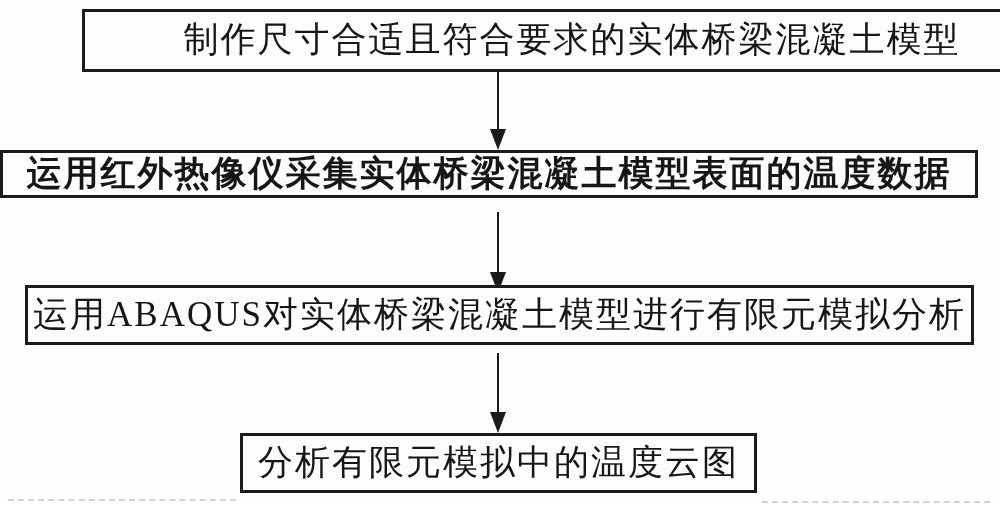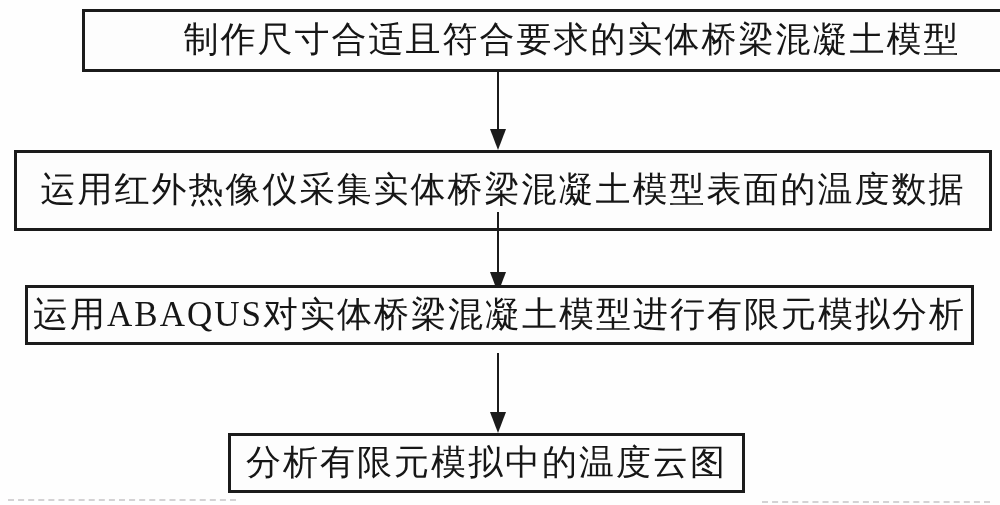--- a/index.html
+++ b/index.html
@@ -27,23 +27,23 @@
   .flow-label {
     font-size: 35px;
     color: #161616;
     letter-spacing: 2px;
     white-space: nowrap;
     line-height: 1;
     padding-bottom: 2px;
   }
   
   #box1 { left: 82px;  top: 9px;   width: 980px; height: 63px; text-align: center; }
-  #box2 { left: 14px;  top: 150px; width: 978px; height: 81px; }
+  #box2 { left: 0;  top: 150px; width: 978px; height: 48px; font-weight: bold; }
   #box3 { left: 25px;  top: 285px; width: 949px; height: 60px; }
-  #box4 { left: 228px; top: 433px; width: 517px; height: 60px; }
+  #box4 { left: 240px; top: 433px; width: 517px; height: 60px; }
 
   
   .arrow {
     position: absolute;
     width: 2px;
     background: #1b1b1b;
   }
   .arrow::after {
     content: "";
     position: absolute;

